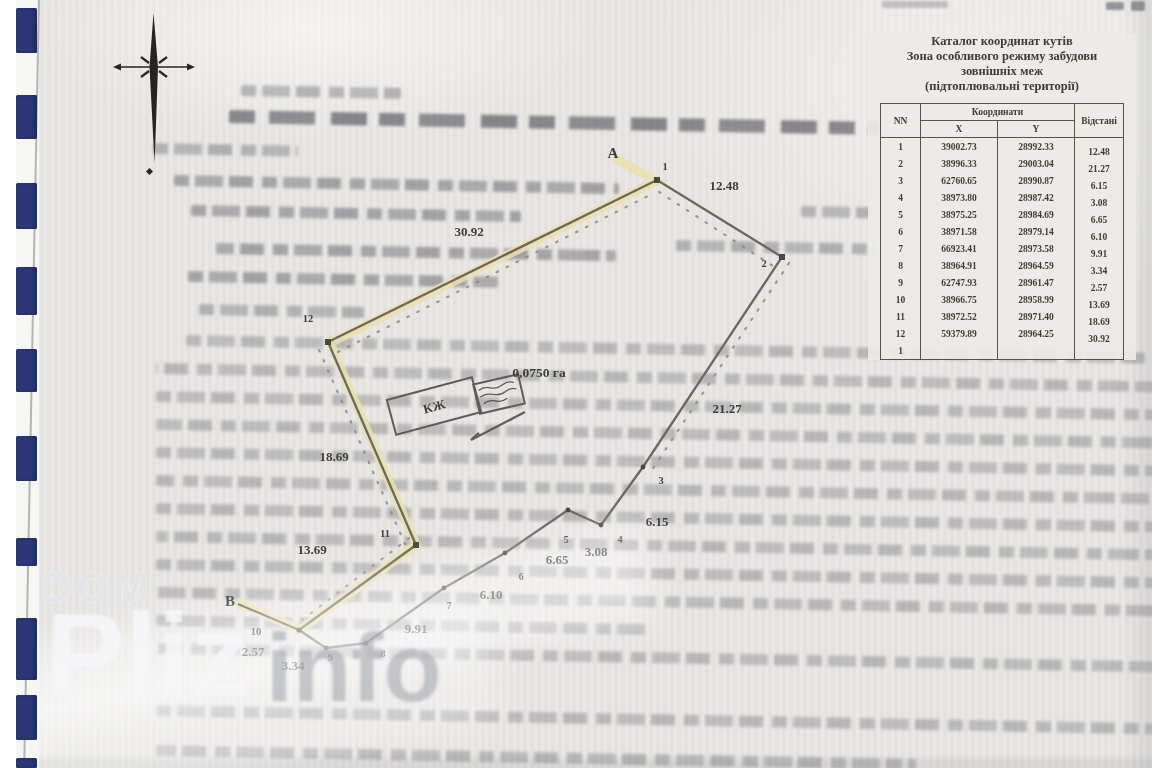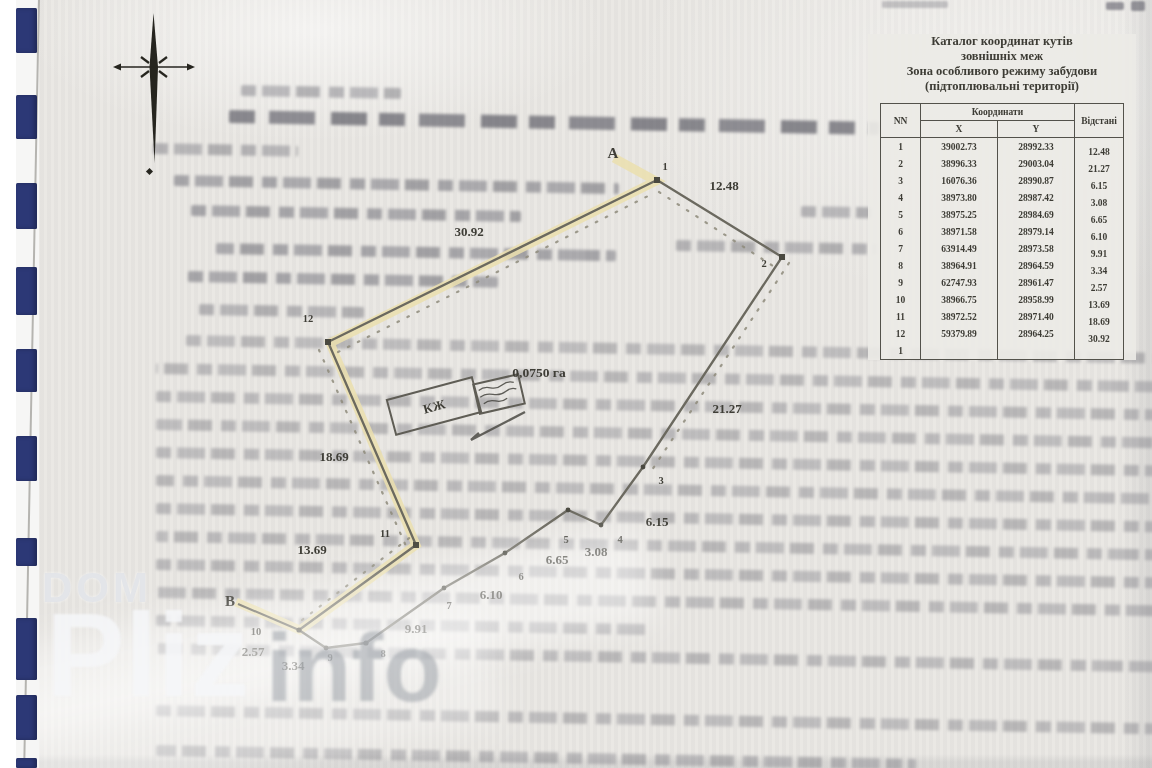--- a/index.html
+++ b/index.html
@@ -93,57 +93,57 @@
   <div class="bl faint" style="left:140px;top:559px;width:1005px;"></div>
   <div class="bl faint" style="left:140px;top:587px;width:1005px;background-position:-19px 0;"></div>
   <div class="bl faint" style="left:140px;top:615px;width:490px;"></div>
   <div class="bl faint" style="left:140px;top:643px;width:1005px;background-position:-53px 0;"></div>
   <div class="bl faint" style="left:140px;top:705px;width:1005px;"></div>
   <div class="bl faint" style="left:140px;top:745px;width:760px;background-position:-29px 0;"></div>
 
   <div class="catalog">
     <div class="cat-title">
       <div>Каталог координат кутів</div>
+      <div>Зона особливого режиму забудови</div>
       <div>зовнішніх меж</div>
-      <div>Зона особливого режиму забудови</div>
       <div>(підтоплювальні території)</div>
     </div>
     <div class="tbl">
       <div class="c vr hb h-nn">NN</div>
       <div class="c vr hb h-co">Координати</div>
       <div class="c vr hb h-x">X</div>
       <div class="c vr hb h-y">Y</div>
       <div class="c hb h-d">Відстані</div>
 
       <div class="c vr">1</div>
         <div class="c vr">39002.73</div>
         <div class="c vr">28992.33</div>
         <div class="c"></div>
       <div class="c vr">2</div>
         <div class="c vr">38996.33</div>
         <div class="c vr">29003.04</div>
         <div class="c"></div>
       <div class="c vr">3</div>
-        <div class="c vr">16076.36</div>
+        <div class="c vr">62760.65</div>
         <div class="c vr">28990.87</div>
         <div class="c"></div>
       <div class="c vr">4</div>
         <div class="c vr">38973.80</div>
         <div class="c vr">28987.42</div>
         <div class="c"></div>
       <div class="c vr">5</div>
         <div class="c vr">38975.25</div>
         <div class="c vr">28984.69</div>
         <div class="c"></div>
       <div class="c vr">6</div>
         <div class="c vr">38971.58</div>
         <div class="c vr">28979.14</div>
         <div class="c"></div>
       <div class="c vr">7</div>
-        <div class="c vr">63914.49</div>
+        <div class="c vr">66923.41</div>
         <div class="c vr">28973.58</div>
         <div class="c"></div>
       <div class="c vr">8</div>
         <div class="c vr">38964.91</div>
         <div class="c vr">28964.59</div>
         <div class="c"></div>
       <div class="c vr">9</div>
         <div class="c vr">62747.93</div>
         <div class="c vr">28961.47</div>
         <div class="c"></div>

